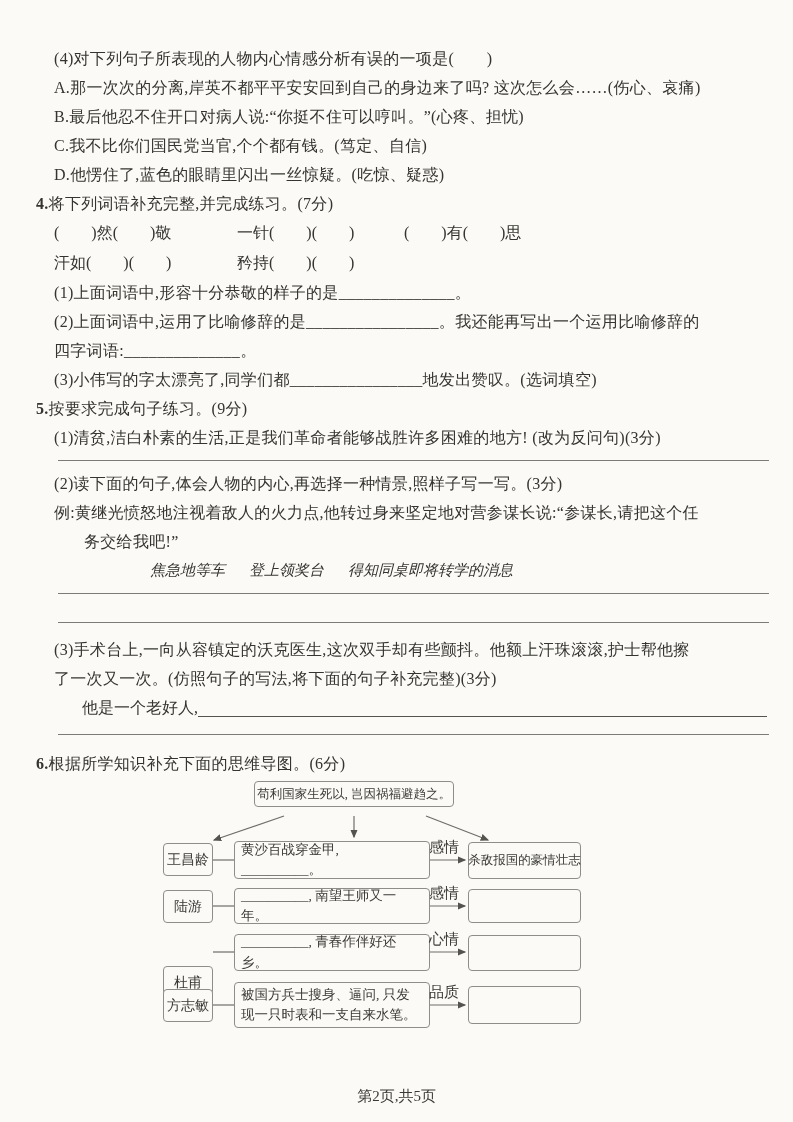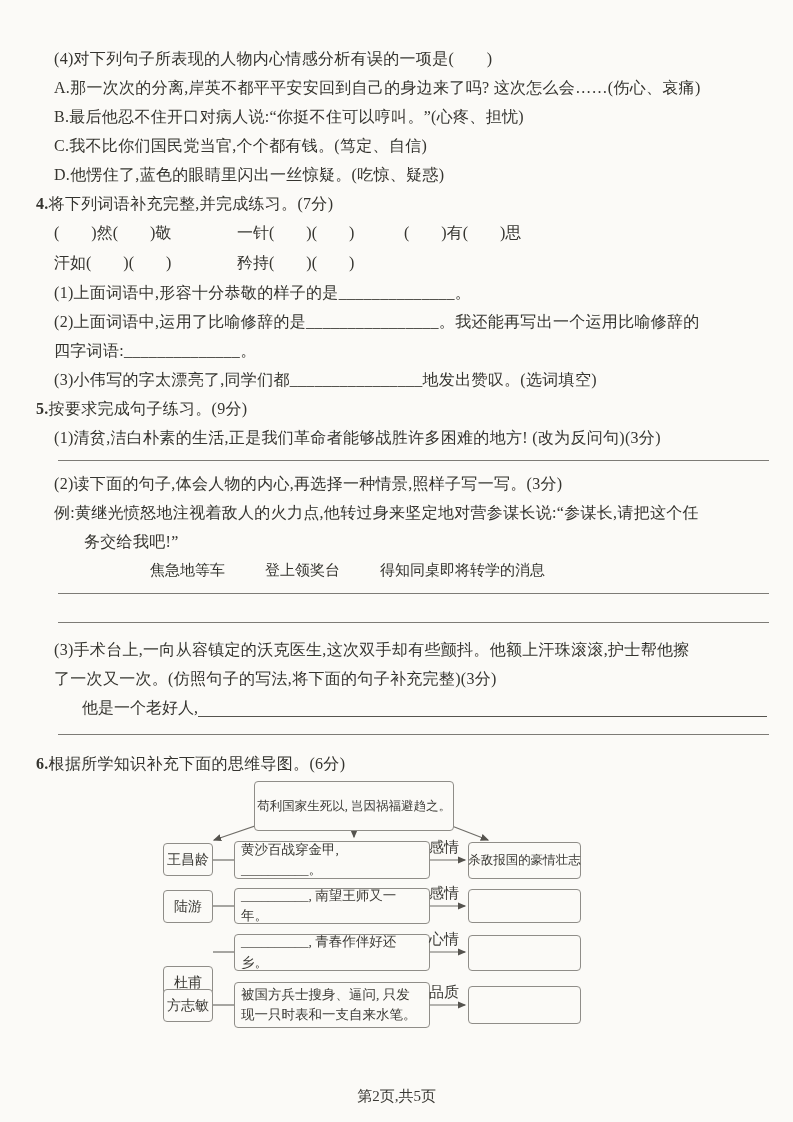--- a/index.html
+++ b/index.html
@@ -42,24 +42,25 @@
     margin:0;
     margin-left:22px;
     height:0;
   }
   .mt8{margin-top:8px;}
   .mt12{margin-top:12px;}
   .mt28{margin-top:28px;}
   .mt10{margin-top:14px;}
   .choices{
     display:flex;
-    gap:40px;
+    gap:24px;
     padding-left:114px;
     font-size:15px;
     line-height:29px;
+    font-style:italic;
   }
   .fillrow{
     display:flex;
     align-items:flex-end;
     padding-left:46px;
   }
   .fillrow .stem{font-size:16px;line-height:29px;white-space:nowrap;}
   .fillrow .blank{
     flex:1;
     border-bottom:1px solid #55534e;
@@ -76,21 +77,21 @@
   .mm-arrows{position:absolute;inset:0;width:793px;height:252px;}
   .mm-box{
     position:absolute;
     border:1px solid #8f8d88;
     border-radius:4px;
     background:#fbfaf7;
     display:flex;align-items:center;justify-content:center;
     box-sizing:border-box;
     color:#3a3934;
   }
-  .mm-top{left:218px;top:2px;width:200px;height:50px;font-size:12.5px;white-space:nowrap;}
+  .mm-top{left:218px;top:2px;width:200px;height:26px;font-size:12.5px;white-space:nowrap;}
   .mm-author{left:127px;width:50px;height:33px;font-size:14px;white-space:nowrap;}
   .mm-verse{
     left:198px;width:196px;
     font-size:13.5px;line-height:1.5;
     justify-content:flex-start;
     padding:2px 6px;
   }
   .mm-result{left:432px;width:113px;font-size:12.5px;white-space:nowrap;}
   .mm-label{
     position:absolute;left:393px;width:42px;

